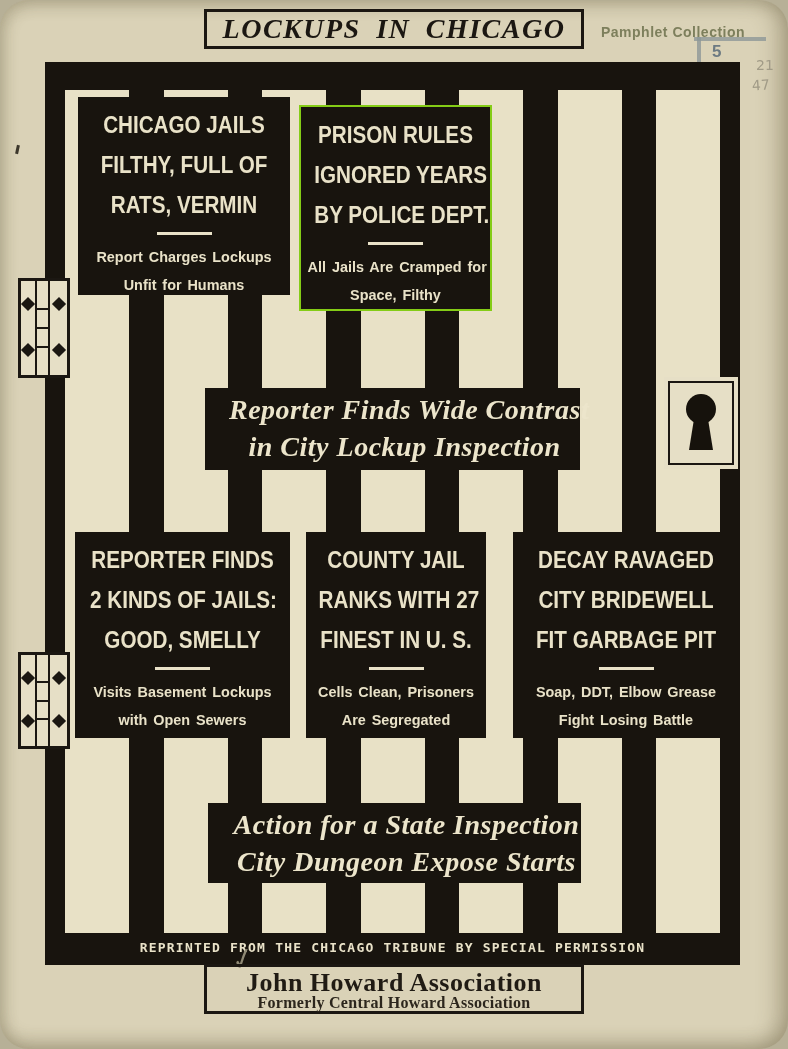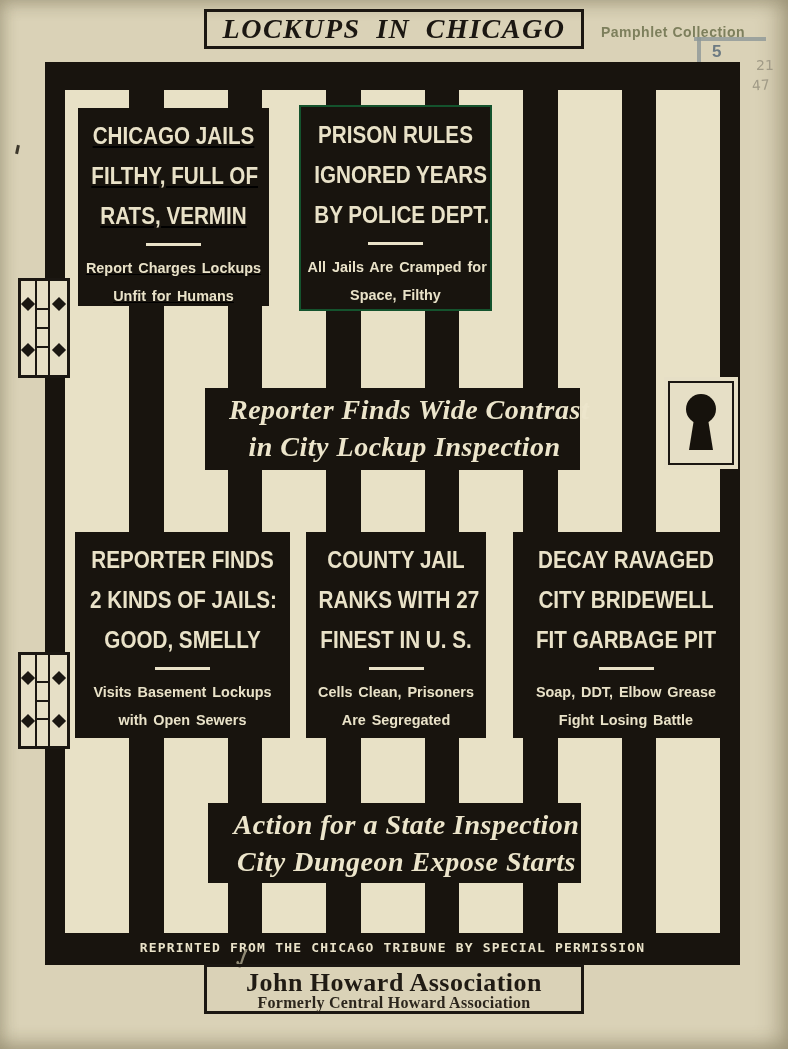--- a/index.html
+++ b/index.html
@@ -3,20 +3,21 @@
 <meta charset="utf-8">
 <style>
   html,body { margin:0; padding:0; background:#b7b097; }
   .page {
     position:relative; width:788px; height:1049px; overflow:hidden;
     background:#dad2b7;
     box-shadow: inset -12px 0 20px rgba(90,80,50,.28),
                 inset 0 -8px 16px rgba(90,80,50,.22),
                 inset 6px 6px 14px rgba(90,80,50,.16);
     font-family:"Liberation Sans", sans-serif;
+    border-radius:29px;
   }
   
   .title-box {
     position:absolute; left:204px; top:9px; width:380px; height:40px;
     border:3px solid #1b1712; box-sizing:border-box;
     display:flex; align-items:center; justify-content:center;
   }
   .title-box span {
     font-family:"Liberation Serif", serif; font-style:italic; font-weight:bold;
     font-size:28px; letter-spacing:1.5px; word-spacing:7px; color:#1b1712;
@@ -41,22 +42,22 @@
   
   .field { position:absolute; left:45px; top:62px; width:695px; height:903px; background:#18140e; }
   .bars {
     position:absolute; left:20px; right:20px; top:28px; bottom:32px;
     display:flex; justify-content:space-between;
   }
   .bar { width:64px; height:100%; background:#e8e1c6; }
 
   
   .hbox { position:absolute; background:#18140e; box-sizing:border-box; padding-top:8px; text-align:center; }
-  .hbox1 { left:33px;  top:46px;  width:191px; height:198px;text-decoration:underline; }
-  .hbox2 { left:254px; top:43px;  width:193px; height:206px; border:2px solid #14532d; }
+  .hbox1 { left:33px;  top:35px;  width:212px; height:198px; }
+  .hbox2 { left:254px; top:43px;  width:193px; height:206px; border:2px solid #84cc16; }
   .hbox3 { left:472px; top:45px;  width:221px; height:198px; }
   .hbox4 { left:30px;  top:470px; width:215px; height:206px; }
   .hbox5 { left:261px; top:470px; width:180px; height:206px; }
   .hbox6 { left:468px; top:470px; width:226px; height:206px; }
   .hl-line {
     font-weight:bold; font-size:24px; line-height:40px; color:#e9e2c8;
     white-space:nowrap; transform:scaleX(.86); letter-spacing:0;
   }
   .hl-rule { width:55px; height:3px; background:#e9e2c8; margin:7px auto 8px auto; }
   .sub-line {

